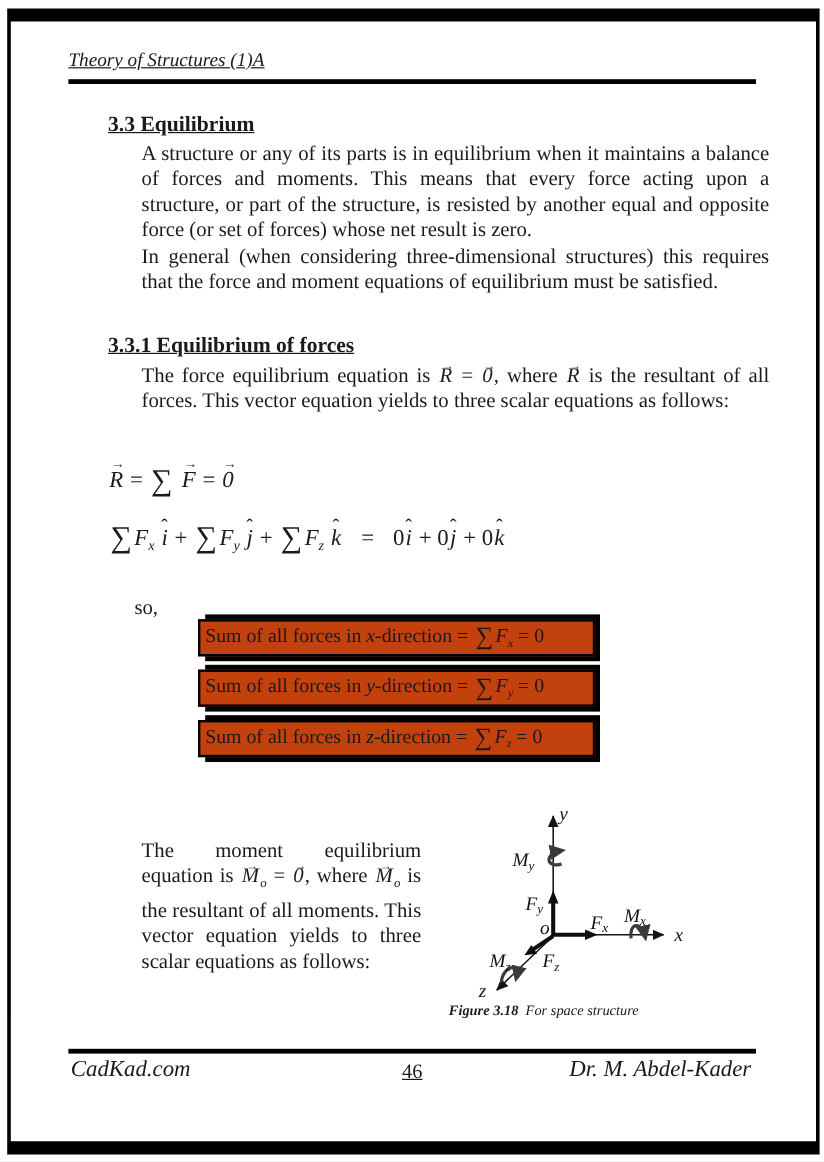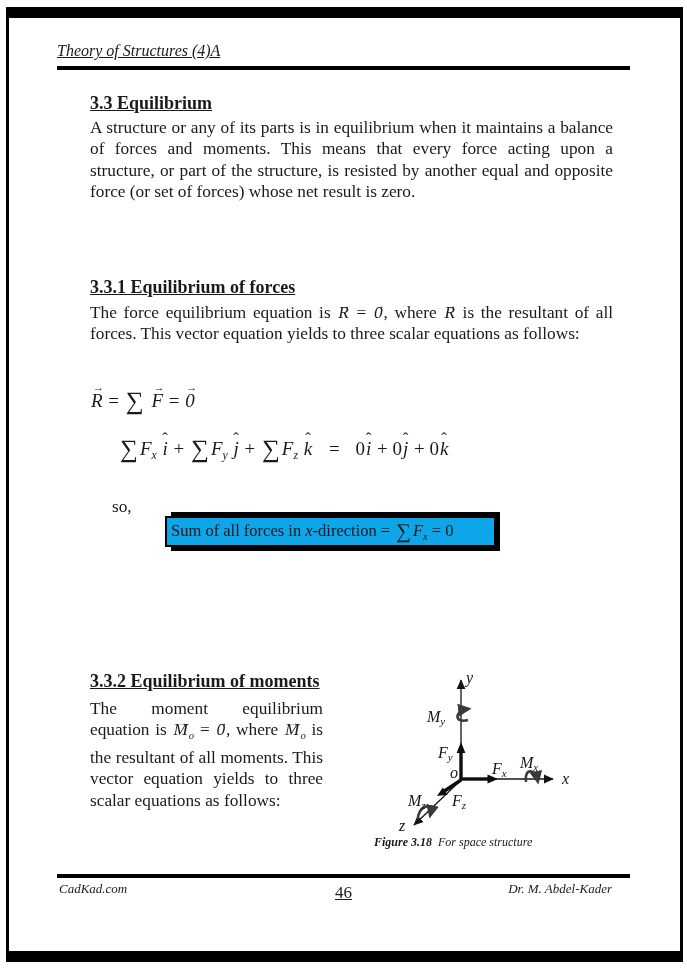--- a/index.html
+++ b/index.html
@@ -11,26 +11,26 @@
   .frame {
     position:absolute; top:7px; bottom:6px; left:6px; right:4px;
     border-top:11px solid #000; border-bottom:11px solid #000;
     border-left:3px solid #000; border-right:3px solid #000;
     pointer-events:none;
   }
   .abs { position:absolute; }
   
   .hdr-text { font-style:italic; font-size:16px; text-decoration:underline; }
   .rule { background:#000; height:4px; }
-  .ftr-text { font-style:italic; font-size:13px; }
+  .ftr-text { font-style:italic; font-size:19px; }
   .pagenum { font-size:17px;text-decoration:underline; }
   
   h2.sec { margin:0; font-size:18px; font-weight:bold; text-decoration:underline; }
   .body { font-size:17.3px; line-height:21.4px; }
-  .just { text-align:justify; }
+  .just { text-align:justify;margin-left:28px; }
   .body p { margin:0; }
   
   .vec { position:relative; display:inline-block; font-style:italic; padding:0 1px; }
   .vec .arr {
     position:absolute; left:0; right:-2px; top:-0.78em; text-align:center;
     font-style:normal; font-size:0.58em; letter-spacing:-1px;
   }
   .body .vec .arr { top:-0.70em; }
   .hat { position:relative; display:inline-block; font-style:italic; padding:0 1px; }
   .hat .h {
@@ -38,86 +38,88 @@
     font-style:normal; font-size:0.9em;
   }
   .sum { font-size:1.32em; line-height:1; position:relative; top:2px; padding:0 2px; }
   .equation { font-size:19px; white-space:nowrap; }
   .equation sub, .eqbox sub { font-size:0.62em; font-style:italic; vertical-align:-0.38em; }
   .equation i, .eqbox i, .body i { font-style:italic; }
   .wide { padding:0 11px; }
   .so { font-size:17.3px; }
   
   .eqbox {
-    position:relative; width:318px; background:#0ea5e9;
+    position:relative; width:318px; background:#c2410c;
     border:2px solid #000; padding:1px 5px 3px 4px; margin-bottom:11px;
     font-size:16.5px; white-space:nowrap;
     box-shadow:5px -5px 0 -1px #000, 5px 5px 0 -1px #000;
   }
   .eqbox .sum { font-size:1.25em; }
   
   .fig text { font-family:"Liberation Serif","DejaVu Serif",serif; font-size:16px; font-style:italic; fill:#141414; }
   .fig .subt { font-size:11px; }
   .caption { font-size:12px; font-style:italic; }
   .caption b { font-weight:bold; }
 </style>
 </head>
 <body>
 
 <div class="page">
   <div class="frame"></div>
 
   <div class="abs" style="top:42px; left:57px; right:57px; display:flex; justify-content:space-between;">
-    <span class="hdr-text">Theory of Structures (4)A</span>
+    <span class="hdr-text">Theory of Structures (1)A</span>
   </div>
   <div class="abs rule" style="top:66px; left:57px; right:57px;"></div>
 
   <h2 class="sec abs" style="top:93px; left:90px;">3.3 Equilibrium</h2>
   <div class="abs body just" style="top:117px; left:90px; width:523px;">
     <p>A structure or any of its parts is in equilibrium when it maintains a balance of forces and moments. This means that every force acting upon a structure, or part of the structure, is resisted by another equal and opposite force (or set of forces) whose net result is zero.</p>
+    <p>In general (when considering three-dimensional structures) this requires that the force and moment equations of equilibrium must be satisfied.</p>
   </div>
 
   <h2 class="sec abs" style="top:277px; left:90px;">3.3.1 Equilibrium of forces</h2>
   <div class="abs body just" style="top:302px; left:90px; width:523px;">
     <p><span>The force equilibrium equation is </span><span class="vec"><span class="arr">→</span><span>R</span></span><span> = </span><span class="vec"><span class="arr">→</span><span>0</span></span><span>, where </span><span class="vec"><span class="arr">→</span><span>R</span></span><span> is the resultant of all forces. This vector equation yields to three scalar equations as follows:</span></p>
   </div>
 
   <div class="abs equation" style="top:386px; left:90px;">
     <span class="vec"><span class="arr">→</span><span>R</span></span>
     <span>=</span>
     <span class="sum">∑</span>
     <span class="vec"><span class="arr">→</span><span>F</span></span>
     <span>=</span>
     <span class="vec"><span class="arr">→</span><span>0</span></span>
   </div>
 
-  <div class="abs equation" style="top:434px; left:90px;margin-left:28px;">
+  <div class="abs equation" style="top:434px; left:90px;">
     <span class="sum">∑</span><i>F</i><sub>x</sub>
     <span class="hat"><span class="h">ˆ</span><span>i</span></span>
     <span> + </span>
     <span class="sum">∑</span><i>F</i><sub>y</sub>
     <span class="hat"><span class="h">ˆ</span><span>j</span></span>
     <span> + </span>
     <span class="sum">∑</span><i>F</i><sub>z</sub>
     <span class="hat"><span class="h">ˆ</span><span>k</span></span>
     <span class="wide">=</span>
     <span>0</span><span class="hat"><span class="h">ˆ</span><span>i</span></span>
     <span> + </span>
     <span>0</span><span class="hat"><span class="h">ˆ</span><span>j</span></span>
     <span> + </span>
     <span>0</span><span class="hat"><span class="h">ˆ</span><span>k</span></span>
   </div>
 
   <div class="abs so" style="top:497px; left:112px;">so,</div>
 
   <div class="abs" style="top:516px; left:165px;">
     <div class="eqbox"><span>Sum of all forces in </span><i>x</i><span>-direction = </span><span class="sum">∑</span><i>F</i><sub>x</sub><span> = 0</span></div>
+    <div class="eqbox"><span>Sum of all forces in </span><i>y</i><span>-direction = </span><span class="sum">∑</span><i>F</i><sub>y</sub><span> = 0</span></div>
+    <div class="eqbox"><span>Sum of all forces in </span><i>z</i><span>-direction = </span><span class="sum">∑</span><i>F</i><sub>z</sub><span> = 0</span></div>
   </div>
 
-  <h2 class="sec abs" style="top:671px; left:90px;">3.3.2 Equilibrium of moments</h2>
   <div class="abs body just" style="top:698px; left:90px; width:233px;">
     <p><span>The moment equilibrium equation is </span><span class="vec"><span class="arr">→</span><span>M</span></span><sub style="font-size:0.62em; font-style:italic; vertical-align:-0.38em;">o</sub><span> = </span><span class="vec"><span class="arr">→</span><span>0</span></span><span>, where </span><span class="vec"><span class="arr">→</span><span>M</span></span><sub style="font-size:0.62em; font-style:italic; vertical-align:-0.38em;">o</sub><span> is the resultant of all moments. This vector equation yields to three scalar equations as follows:</span></p>
   </div>
 
   <div class="abs fig" style="top:656px; left:368px; width:275px; height:185px;">
     <svg width="275" height="185" viewBox="0 0 275 185">
       <defs>
         <marker id="ah" viewBox="0 0 8 8" refX="7" refY="4" markerWidth="8" markerHeight="8" orient="auto">
           <path d="M0,0.6 L7.6,4 L0,7.4 z" fill="#141414"></path>
         </marker>
@@ -156,15 +158,15 @@
     </svg>
   </div>
   <div class="abs caption" style="top:835px; left:374px;">
     <b>Figure 3.18</b>&nbsp;&nbsp;<span>For space structure</span>
   </div>
 
   <div class="abs rule" style="top:874px; left:57px; right:57px;"></div>
   <div class="abs" style="top:881px; left:57px; right:57px;">
     <span class="ftr-text" style="position:absolute; left:2px;">CadKad.com</span>
     <span class="pagenum" style="position:absolute; left:0; right:0; top:2px; text-align:center;">46</span>
-    <span class="ftr-text" style="position:absolute; right:18px;">Dr. M. Abdel-Kader</span>
+    <span class="ftr-text" style="position:absolute; right:4px;">Dr. M. Abdel-Kader</span>
   </div>
 </div>
 
 </body></html>

